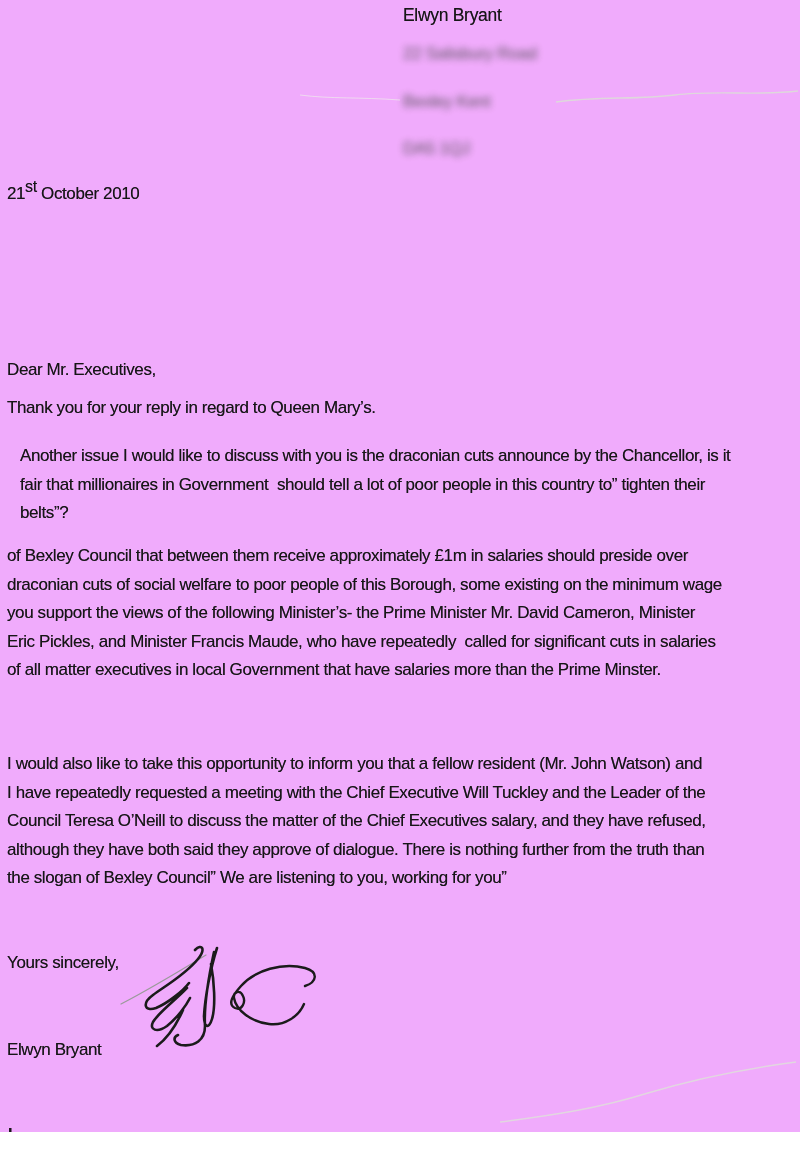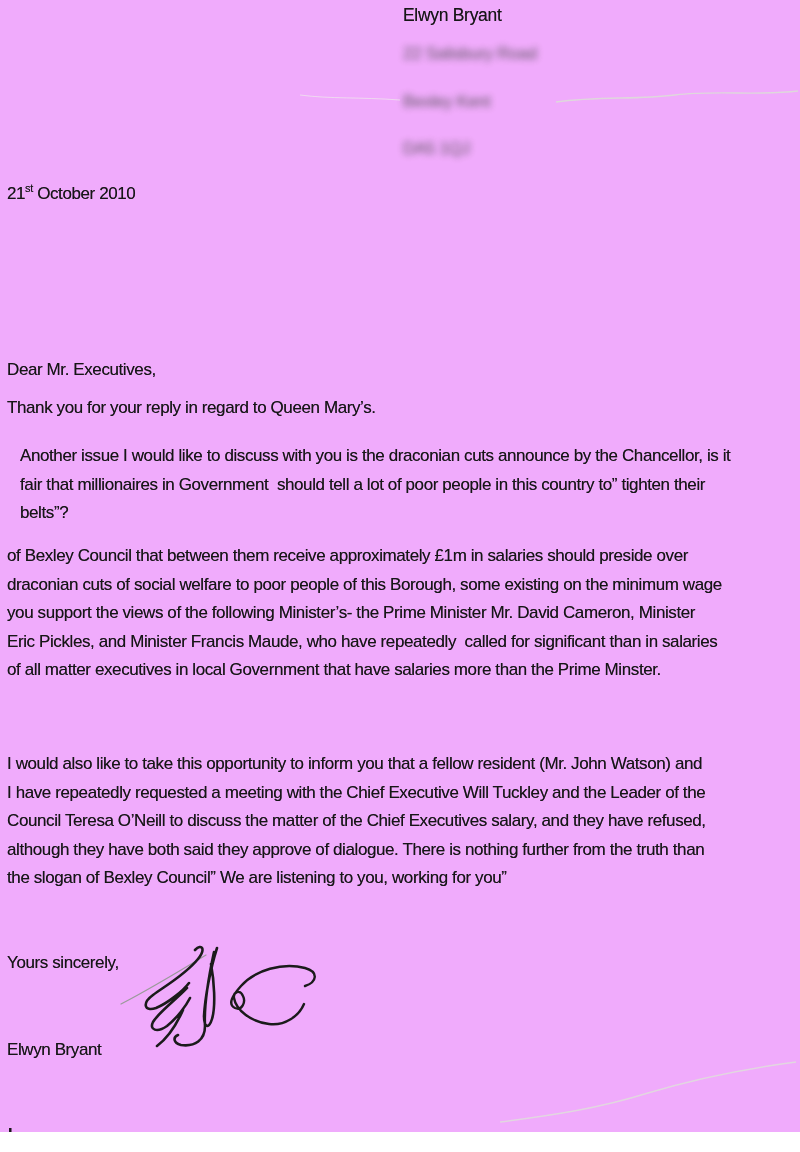--- a/index.html
+++ b/index.html
@@ -20,21 +20,21 @@
     letter-spacing:-0.4px;
   }
   .single{font-size:17px;letter-spacing:-0.4px;white-space:pre;}
   .sender{font-size:17.5px;letter-spacing:-0.3px;white-space:pre;}
   .redacted{
     font-size:17px;letter-spacing:-0.3px;white-space:pre;
     color:#4a4a4a;
     filter:blur(3.6px);
     opacity:.88;
   }
-  .datepart sup{font-size:11px;vertical-align:super;line-height:0;}
+  .datepart sup{font-size:16px;vertical-align:super;line-height:0;}
   .page-mark{font-size:16px;font-weight:700;letter-spacing:-0.5px;}
   svg{display:block;}
 </style>
 </head>
 <body>
 
 <div class="page">
 
   <div class="abs sender ink" style="left:403px;top:5px;">Elwyn Bryant</div>
 
@@ -53,21 +53,21 @@
   <div class="abs" style="left:20px;top:442px;">
     <div class="line ink">Another issue I would like to discuss with you is the draconian cuts announce by the Chancellor, is it</div>
     <div class="line ink">fair that millionaires in Government  should tell a lot of poor people in this country to” tighten their</div>
     <div class="line ink">belts”?</div>
   </div>
 
   <div class="abs" style="left:7px;top:542px;">
     <div class="line ink">of Bexley Council that between them receive approximately £1m in salaries should preside over</div>
     <div class="line ink">draconian cuts of social welfare to poor people of this Borough, some existing on the minimum wage</div>
     <div class="line ink">you support the views of the following Minister’s- the Prime Minister Mr. David Cameron, Minister</div>
-    <div class="line ink">Eric Pickles, and Minister Francis Maude, who have repeatedly  called for significant than in salaries</div>
+    <div class="line ink">Eric Pickles, and Minister Francis Maude, who have repeatedly  called for significant cuts in salaries</div>
     <div class="line ink">of all matter executives in local Government that have salaries more than the Prime Minster.</div>
   </div>
 
   <div class="abs" style="left:7px;top:750px;">
     <div class="line ink">I would also like to take this opportunity to inform you that a fellow resident (Mr. John Watson) and</div>
     <div class="line ink">I have repeatedly requested a meeting with the Chief Executive Will Tuckley and the Leader of the</div>
     <div class="line ink">Council Teresa O’Neill to discuss the matter of the Chief Executives salary, and they have refused,</div>
     <div class="line ink">although they have both said they approve of dialogue. There is nothing further from the truth than</div>
     <div class="line ink">the slogan of Bexley Council” We are listening to you, working for you”</div>
   </div>

